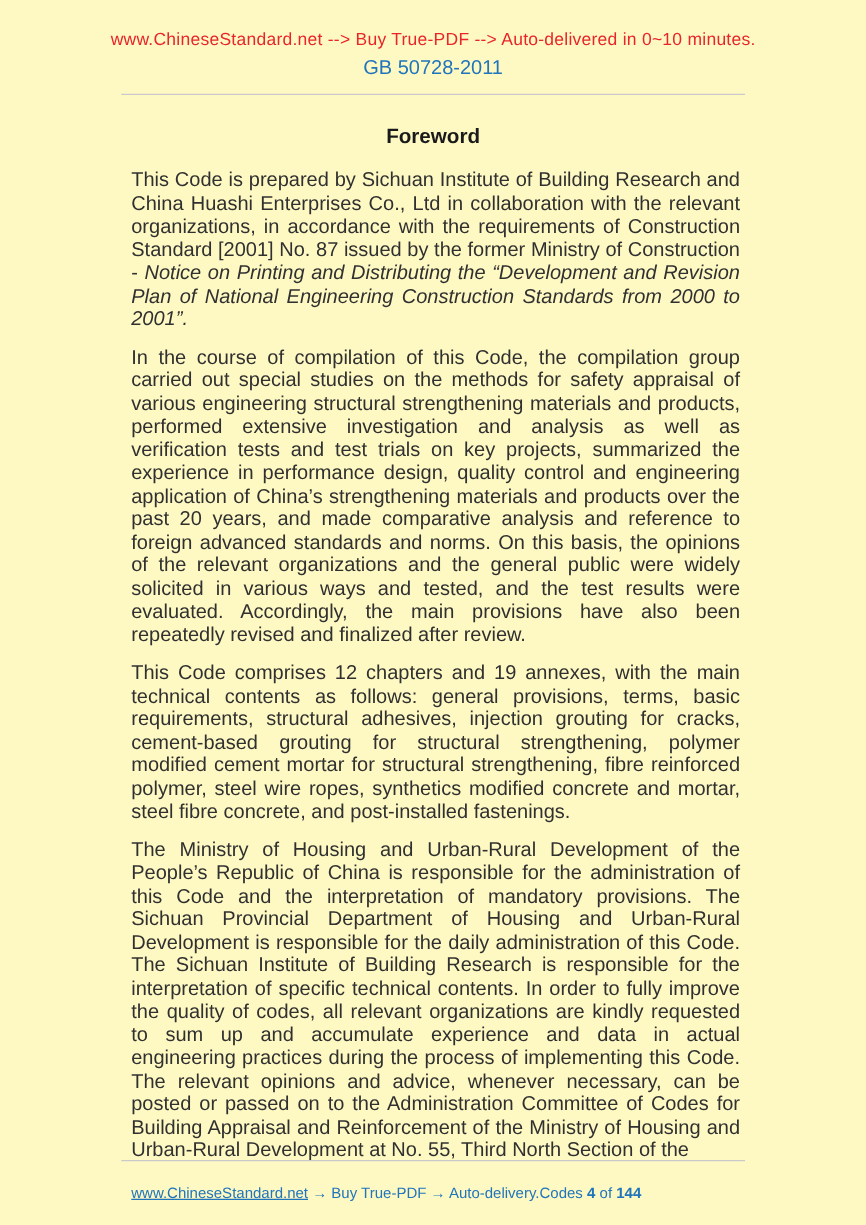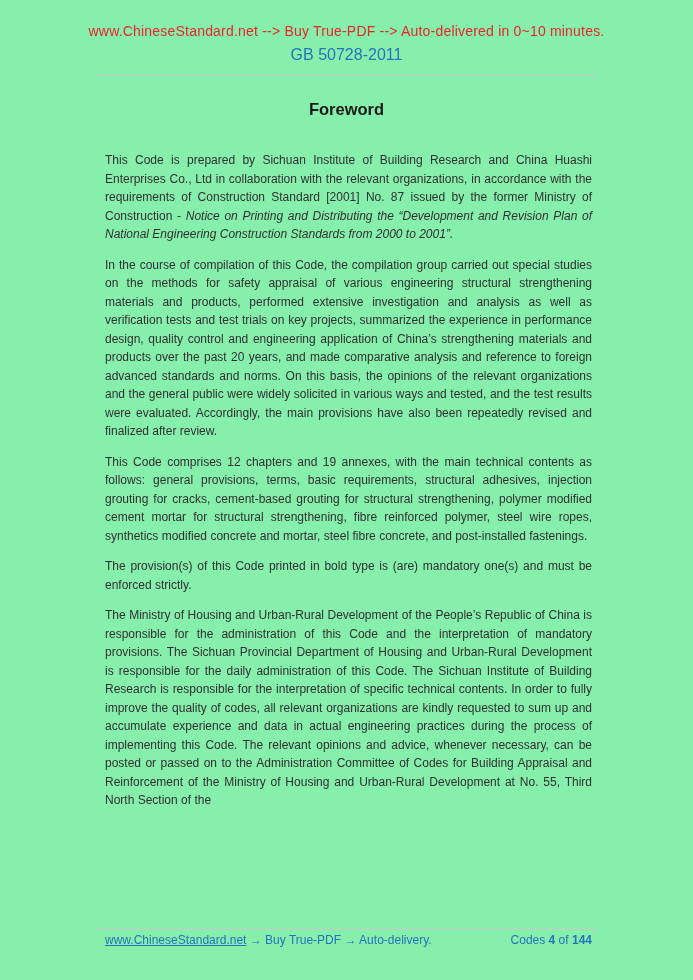--- a/index.html
+++ b/index.html
@@ -4,21 +4,21 @@
 <style>
   html, body {
     margin: 0;
     padding: 0;
     background: #ffffff;
   }
   .page {
     position: relative;
     width: 693px;
     height: 980px;
-    background: #86efac;
+    background: #fef9c3;
     font-family: "Liberation Sans", "DejaVu Sans", sans-serif;
     overflow: hidden;
     box-sizing: border-box;
   }
   .banner {
     padding-top: 23px;
     text-align: center;
     font-size: 14px;
     color: #e8262a;
     letter-spacing: 0.2px;
@@ -35,45 +35,44 @@
     margin: 11px 97px 0 97px;
   }
   .title {
     margin: 24px 0 0 0;
     text-align: center;
     font-size: 16.5px;
     font-weight: bold;
     color: #1a1a1a;
   }
   .body-text {
-    margin: 32px 101px 0 105px;
+    margin: 17px 101px 0 105px;
     color: #303030;
-    font-size: 12px;
+    font-size: 16px;
     line-height: 18.5px;
     text-align: justify;
   }
   .body-text p {
     margin: 0 0 12px 0;
   }
   .body-text em {
     font-style: italic;
   }
   .footer {
     position: absolute;
     left: 97px;
     right: 97px;
     top: 928px;
   }
   .footer .rule {
     margin: 0;
   }
   .footer-row {
-    margin-top: 4px;
+    margin-top: 18px;
     display: flex;
-    justify-content: space-between;
     align-items: baseline;
     font-size: 12px;
     color: #2175bc;
     padding: 0 4px 0 8px;
   }
   .footer-row a {
     color: #2175bc;
     text-decoration: underline;
     cursor: pointer;
   }
@@ -94,21 +93,20 @@
 
   <h1 class="title">Foreword</h1>
 
   <div class="body-text">
     <p><span>This Code is prepared by Sichuan Institute of Building Research and China Huashi Enterprises Co., Ltd in collaboration with the relevant organizations, in accordance with the requirements of Construction Standard [2001] No. 87 issued by the former Ministry of Construction - </span><em>Notice on Printing and Distributing the “Development and Revision Plan of National Engineering Construction Standards from 2000 to 2001”.</em></p>
 
     <p>In the course of compilation of this Code, the compilation group carried out special studies on the methods for safety appraisal of various engineering structural strengthening materials and products, performed extensive investigation and analysis as well as verification tests and test trials on key projects, summarized the experience in performance design, quality control and engineering application of China’s strengthening materials and products over the past 20 years, and made comparative analysis and reference to foreign advanced standards and norms. On this basis, the opinions of the relevant organizations and the general public were widely solicited in various ways and tested, and the test results were evaluated. Accordingly, the main provisions have also been repeatedly revised and finalized after review.</p>
 
     <p>This Code comprises 12 chapters and 19 annexes, with the main technical contents as follows: general provisions, terms, basic requirements, structural adhesives, injection grouting for cracks, cement-based grouting for structural strengthening, polymer modified cement mortar for structural strengthening, fibre reinforced polymer, steel wire ropes, synthetics modified concrete and mortar, steel fibre concrete, and post-installed fastenings.</p>
 
-    <p>The provision(s) of this Code printed in bold type is (are) mandatory one(s) and must be enforced strictly.</p>
 
     <p>The Ministry of Housing and Urban-Rural Development of the People’s Republic of China is responsible for the administration of this Code and the interpretation of mandatory provisions. The Sichuan Provincial Department of Housing and Urban-Rural Development is responsible for the daily administration of this Code. The Sichuan Institute of Building Research is responsible for the interpretation of specific technical contents. In order to fully improve the quality of codes, all relevant organizations are kindly requested to sum up and accumulate experience and data in actual engineering practices during the process of implementing this Code. The relevant opinions and advice, whenever necessary, can be posted or passed on to the Administration Committee of Codes for Building Appraisal and Reinforcement of the Ministry of Housing and Urban-Rural Development at No. 55, Third North Section of the</p>
   </div>
 
   <div class="footer">
     <hr class="rule">
     <div class="footer-row">
       <span><a>www.ChineseStandard.net</a><span> → Buy True-PDF → Auto-delivery.</span></span>
       <span><span>Codes </span><span class="bold">4</span><span> of </span><span class="bold">144</span></span>
     </div>

